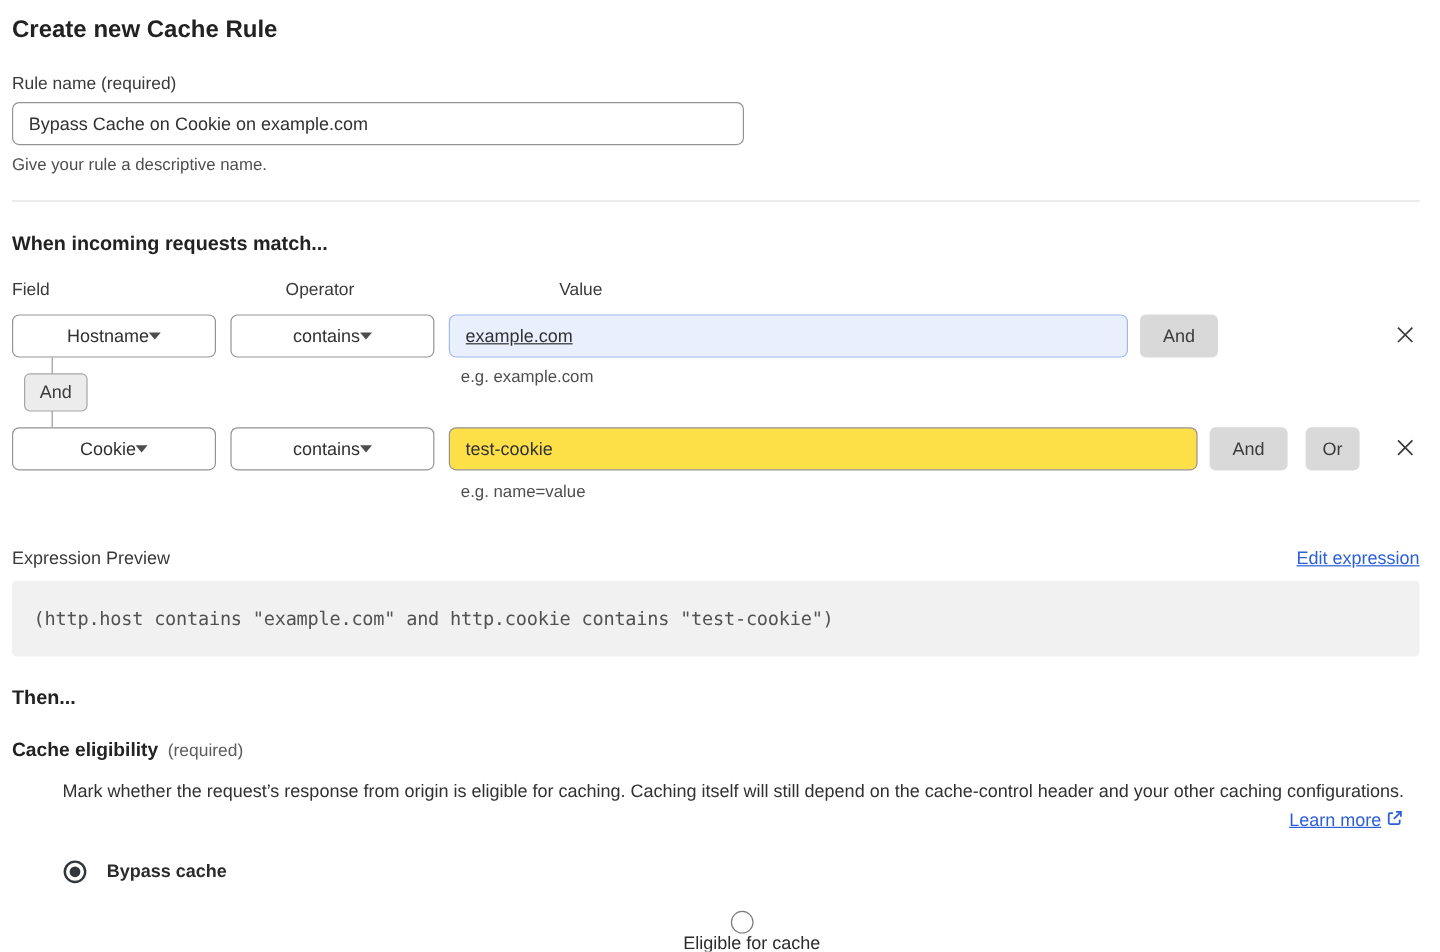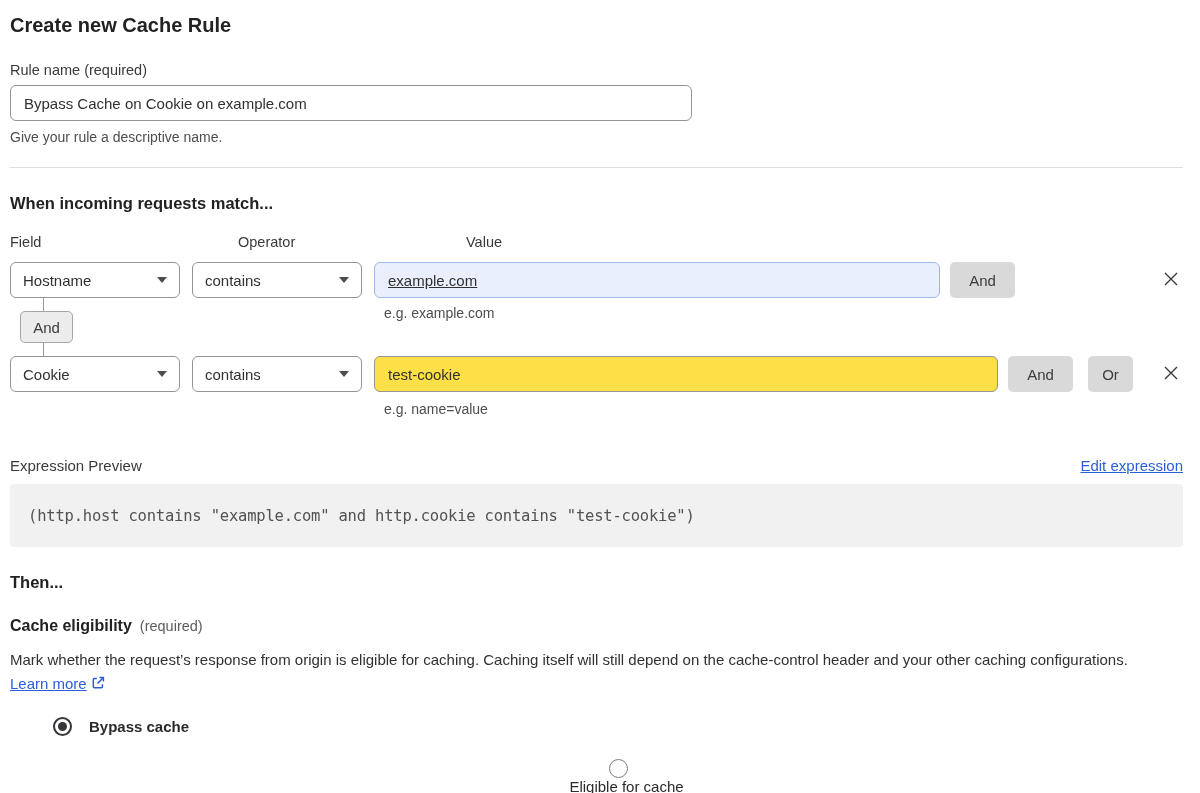--- a/index.html
+++ b/index.html
@@ -21,21 +21,21 @@
   
   .field-label {
     margin-top: 22px;
     font-size: 14.5px;
     color: #3a3a3a;
     line-height: 20px;
   }
   .rule-name-input {
     display: block;
     margin-top: 5px;
-    width: 682px;
+    width: 610px;
     height: 36px;
     border: 1px solid #949494;
     border-radius: 6px;
     padding: 0 13px;
     font-family: "Liberation Sans", sans-serif;
     font-size: 15px;
     color: #313131;
     outline: none;
     background: #ffffff;
   }
@@ -81,22 +81,22 @@
     width: 1173px;
   }
   .select-box {
     width: 170px;
     height: 36px;
     border: 1px solid #949494;
     border-radius: 6px;
     background: #ffffff;
     display: flex;
     align-items: center;
-    justify-content: space-between;
-    padding: 0 12px;
+    justify-content: center;
+    padding: 0 24px;
     margin-right: 12px;
     cursor: pointer;
     font-size: 15px;
     color: #313131;
   }
   .chevron-down {
     width: 0; height: 0;
     border-left: 5px solid transparent;
     border-right: 5px solid transparent;
     border-top: 6px solid #4d4d4d;
@@ -229,20 +229,21 @@
     margin-left: 8px;
     font-size: 14.5px;
     color: #5c5c5c;
   }
   .description {
     margin-top: 11px;
     width: 1160px;
     font-size: 15px;
     line-height: 24px;
     color: #313131;
+    text-align: right;
   }
   .ext-icon { vertical-align: -2px; margin-left: 3px; }
 
   
   .radio-option {
     display: flex;
     align-items: center;
     cursor: pointer;
     padding-left: 43px;
   }

